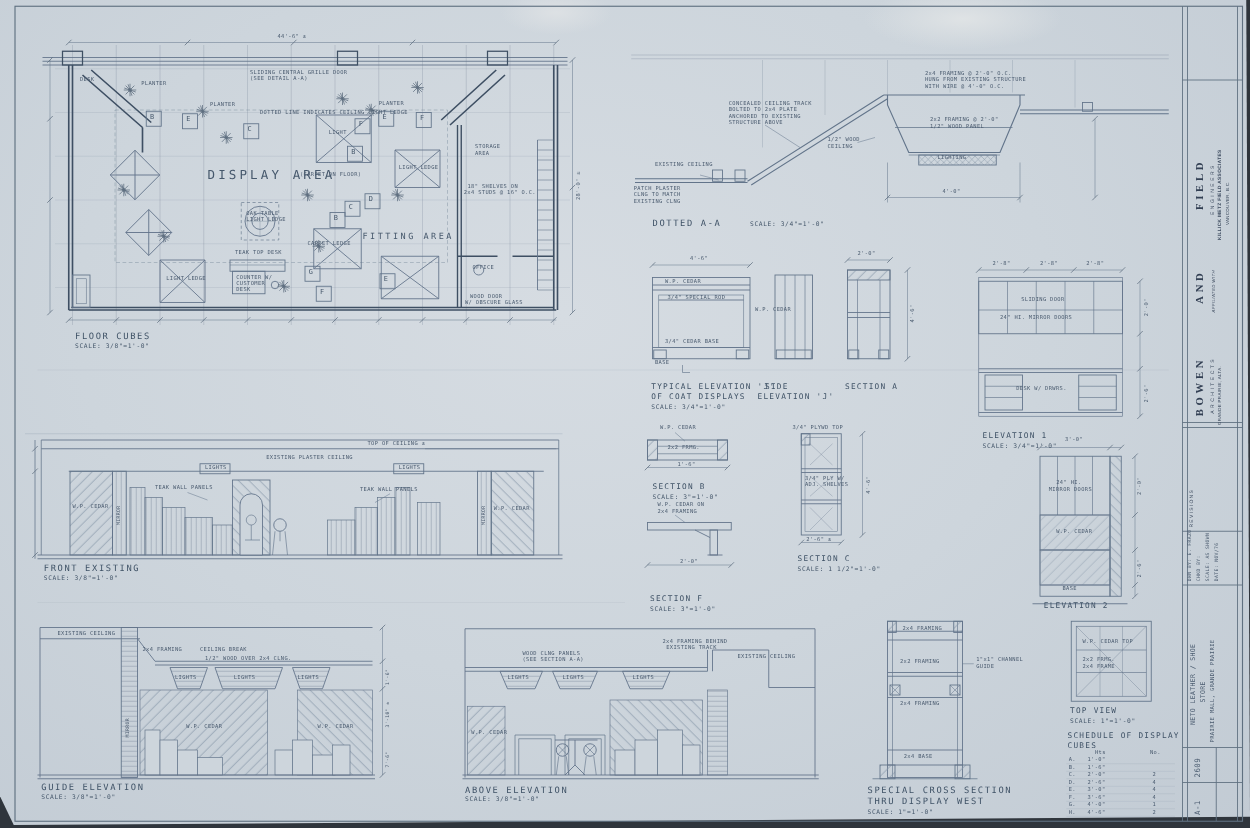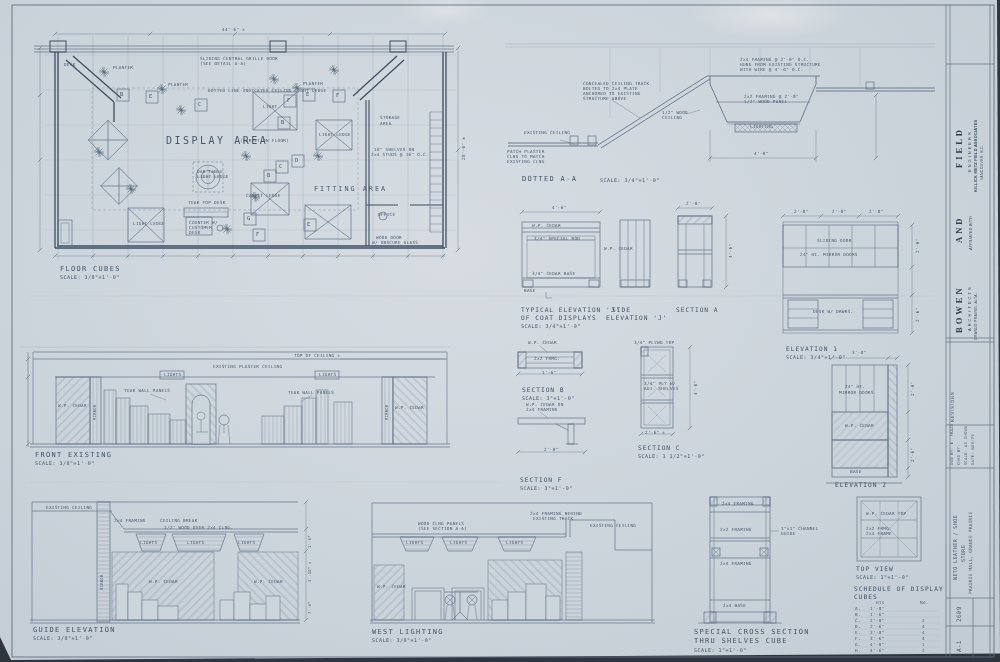--- a/index.html
+++ b/index.html
@@ -9,21 +9,21 @@
     clip-path:polygon(0 0,99.7% 0,100% 99%,1.1% 100%,0 96.5%);}
   .stain{position:absolute;border-radius:50%;pointer-events:none;}
   svg{position:absolute;left:0;top:0;}
   .lbl{position:absolute;color:#4a5b6f;line-height:1;white-space:nowrap;letter-spacing:.3px;}
   .s35{font-size:3.8px;}
   .s4{font-size:4.3px;}
   .st{font-size:5px;letter-spacing:.5px;color:#44566a;}
   .t{font-size:7px;letter-spacing:1.3px;color:#3f5266;}
   .med2{font-size:6.2px;letter-spacing:1px;color:#3f5266;}
   .big{font-size:10px;letter-spacing:2.5px;color:#46586c;}
-  .med{font-size:6.8px;letter-spacing:2px;color:#46586c;margin-left:24px;}
+  .med{font-size:6.8px;letter-spacing:2px;color:#46586c;}
   .cl{font-size:5.5px;color:#44566a;}
   .rot{transform:rotate(-90deg);transform-origin:0 0;}
   .serif{font-family:"Liberation Serif",serif;font-weight:700;letter-spacing:3px;color:#323f53;}
   .tbs{font-family:"Liberation Sans",sans-serif;color:#3c4a5e;}
   .it{font-style:italic;}
   .b{font-weight:700;}
 </style>
 </head>
 <body>
 
@@ -537,34 +537,34 @@
   <span class="lbl s4" style="left:140px;top:541px">LIGHTS</span>
   <span class="lbl s4" style="left:187px;top:541px">LIGHTS</span>
   <span class="lbl s4" style="left:238px;top:541px">LIGHTS</span>
   <span class="lbl s4" style="left:149px;top:580px">W.P. CEDAR</span>
   <span class="lbl s4" style="left:254px;top:580px">W.P. CEDAR</span>
   <span class="lbl s35 rot" style="left:100px;top:590px">MIRROR</span>
   <span class="lbl s35 rot" style="left:308px;top:548px">1'-6"</span>
   <span class="lbl s35 rot" style="left:308px;top:582px">3'-10" ±</span>
   <span class="lbl s35 rot" style="left:308px;top:614px">7'-6"</span>
 
-  <span class="lbl t" style="left:372px;top:629px">WEST LIGHTING</span>
+  <span class="lbl t" style="left:372px;top:629px">ABOVE ELEVATION</span>
   <span class="lbl st" style="left:372px;top:638px">SCALE: 3/8"=1'-0"</span>
   <span class="lbl s4" style="left:530px;top:512px">2x4 FRAMING BEHIND</span>
   <span class="lbl s4" style="left:533px;top:517px">EXISTING TRACK</span>
   <span class="lbl s4" style="left:590px;top:524px">EXISTING CEILING</span>
   <span class="lbl s4" style="left:418px;top:522px">WOOD CLNG PANELS</span>
   <span class="lbl s4" style="left:418px;top:527px">(SEE SECTION A-A)</span>
   <span class="lbl s4" style="left:406px;top:541px">LIGHTS</span>
   <span class="lbl s4" style="left:450px;top:541px">LIGHTS</span>
   <span class="lbl s4" style="left:506px;top:541px">LIGHTS</span>
   <span class="lbl s4" style="left:377px;top:585px">W.P. CEDAR</span>
 
   <span class="lbl t" style="left:694px;top:629px">SPECIAL CROSS SECTION</span>
-  <span class="lbl t" style="left:694px;top:638px">THRU SHELVES CUBE</span>
+  <span class="lbl t" style="left:694px;top:638px">THRU DISPLAY WEST</span>
   <span class="lbl st" style="left:694px;top:648px">SCALE: 1"=1'-0"</span>
   <span class="lbl s4" style="left:722px;top:502px">2x4 FRAMING</span>
   <span class="lbl s4" style="left:720px;top:528px">2x2 FRAMING</span>
   <span class="lbl s4" style="left:781px;top:527px">1"x1" CHANNEL</span>
   <span class="lbl s4" style="left:781px;top:532px">GUIDE</span>
   <span class="lbl s4" style="left:720px;top:562px">2x4 FRAMING</span>
   <span class="lbl s4" style="left:723px;top:604px">2x4 BASE</span>
 
   <span class="lbl med2" style="left:856px;top:566px">TOP VIEW</span>
   <span class="lbl st" style="left:856px;top:575px">SCALE: 1"=1'-0"</span>

